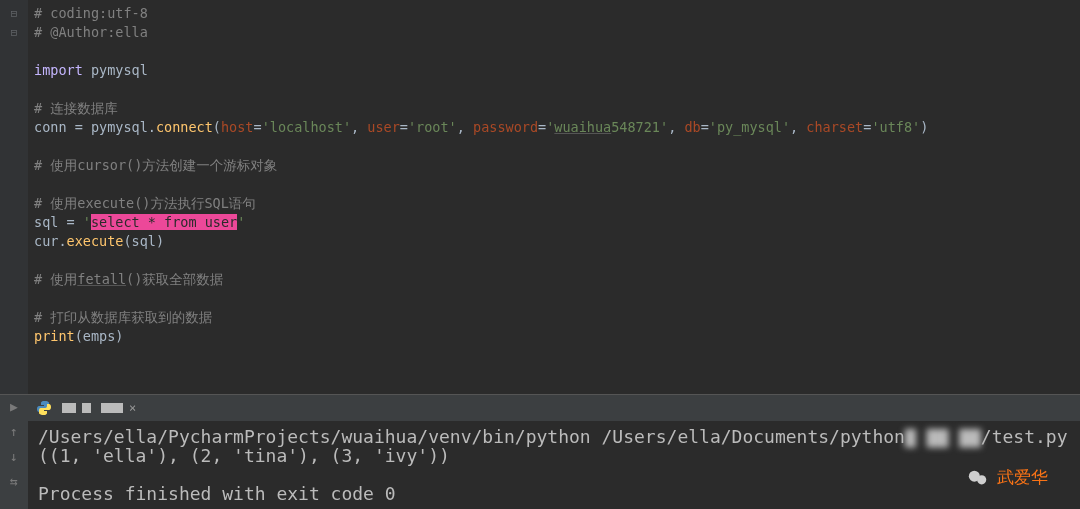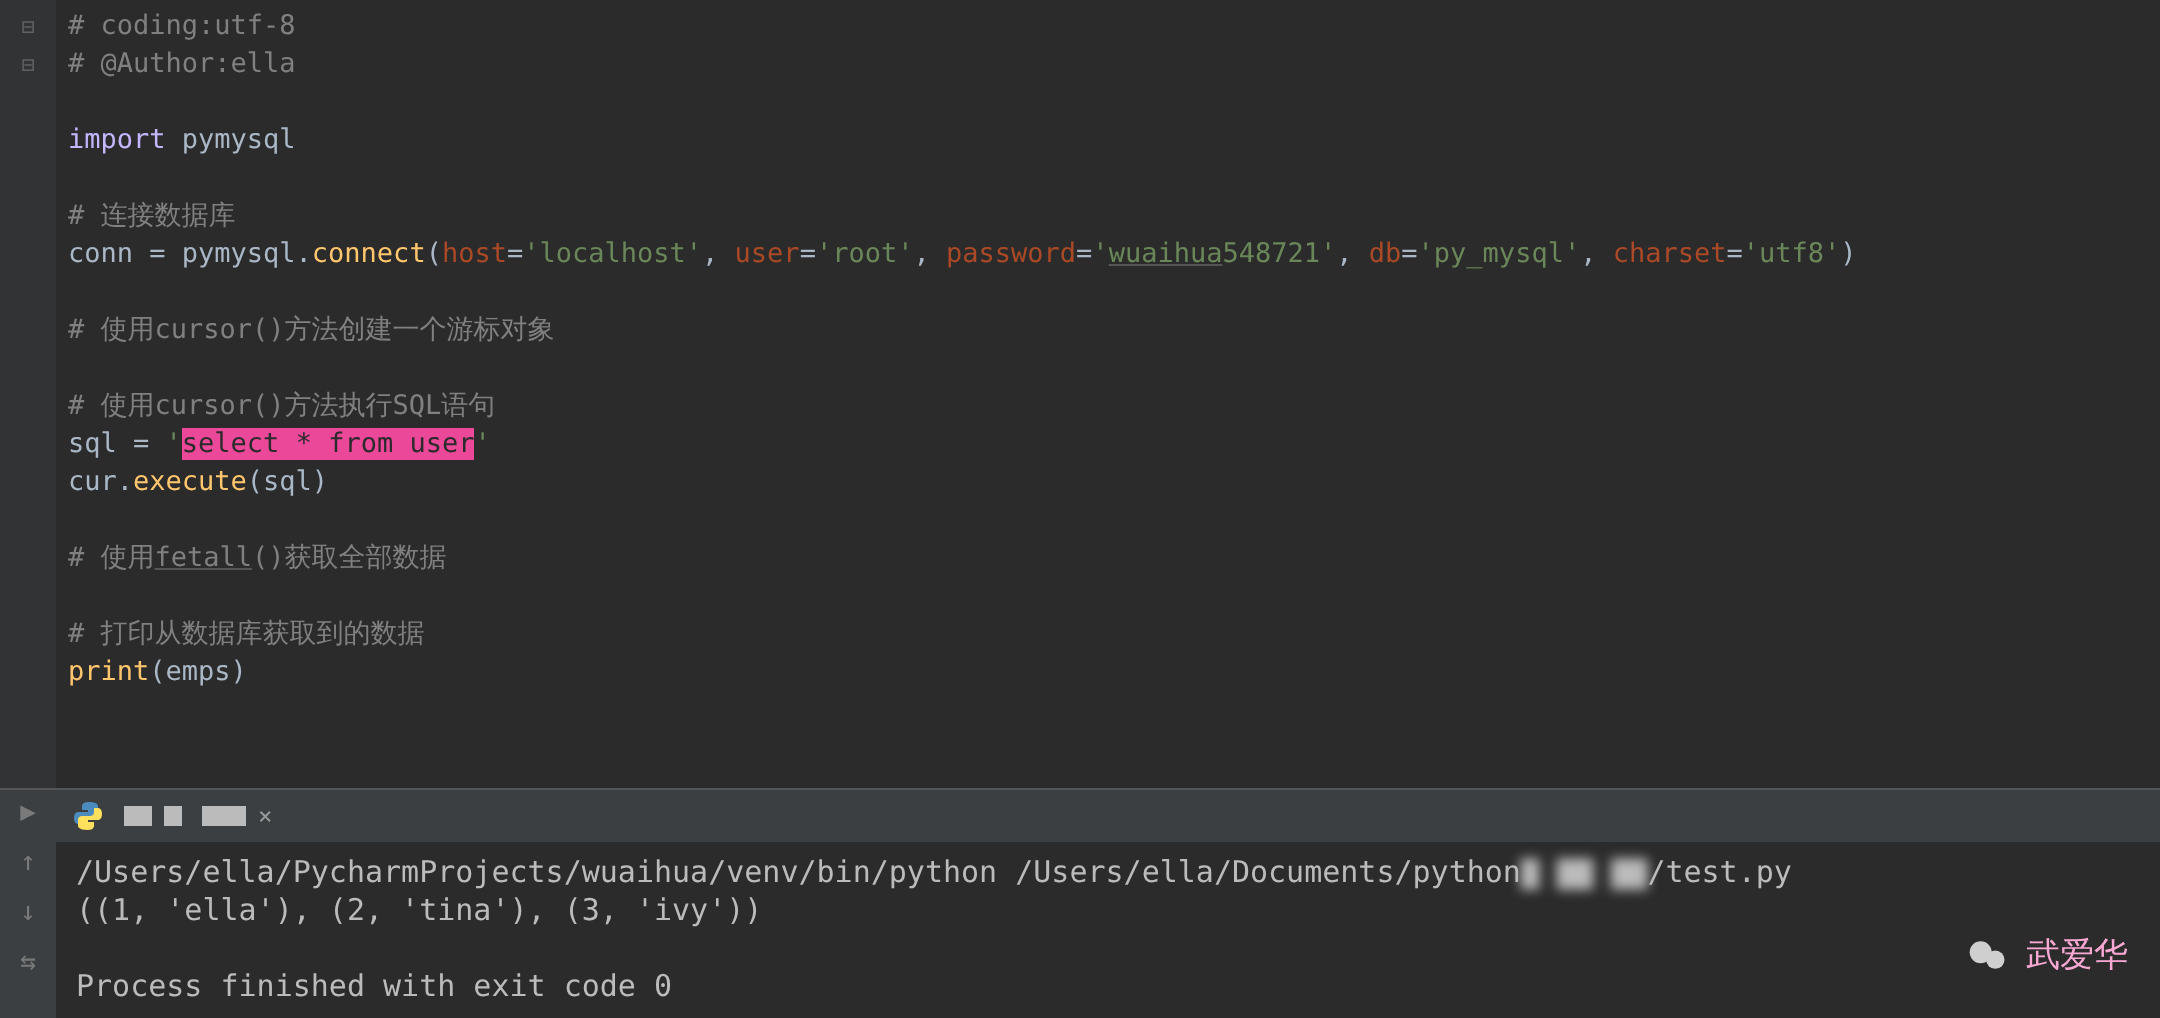--- a/index.html
+++ b/index.html
@@ -89,37 +89,37 @@
     font-size: 13px;
   }
   .terminal-main {
     flex: 1;
     display: flex;
     flex-direction: column;
   }
   .terminal-output {
     padding: 6px 10px;
     color: #bbbbbb;
-    font-size: 15px;
+    font-size: 18px;
     line-height: 19px;
     white-space: pre;
     font-family: 'Consolas', 'Menlo', 'Monaco', monospace;
   }
   .blurred {
     display: inline-block;
     filter: blur(3px);
   }
   .watermark {
     position: absolute;
-    right: 16px;
+    right: 32px;
     bottom: 20px;
     display: flex;
     align-items: center;
     gap: 8px;
-    color: #f9a8d4;
+    color: #f97316;
     font-family: sans-serif;
     font-size: 17px;
     z-index: 10;
   }
   .wm-icon {
     width: 22px; height: 22px;
     display: flex; align-items: center; justify-content: center;
   }
   .bub { fill: #cfcfcf; }
 </style>
@@ -135,21 +135,21 @@
     <div class="code-line"><span class="c-comment"># coding:utf-8</span></div>
     <div class="code-line"><span class="c-comment"># @Author:ella</span></div>
     <div class="code-line"></div>
     <div class="code-line"><span class="c-keyword">import</span><span class="c-default"> pymysql</span></div>
     <div class="code-line"></div>
     <div class="code-line"><span class="c-comment"># 连接数据库</span></div>
     <div class="code-line"><span class="c-default">conn = pymysql.</span><span class="c-func">connect</span><span class="c-default">(</span><span class="c-kwarg">host</span><span class="c-default">=</span><span class="c-string">'localhost'</span><span class="c-default">, </span><span class="c-kwarg">user</span><span class="c-default">=</span><span class="c-string">'root'</span><span class="c-default">, </span><span class="c-kwarg">password</span><span class="c-default">=</span><span class="c-string">'</span><span class="c-string c-underline">wuaihua</span><span class="c-string">548721'</span><span class="c-default">, </span><span class="c-kwarg">db</span><span class="c-default">=</span><span class="c-string">'py_mysql'</span><span class="c-default">, </span><span class="c-kwarg">charset</span><span class="c-default">=</span><span class="c-string">'utf8'</span><span class="c-default">)</span></div>
     <div class="code-line"></div>
     <div class="code-line"><span class="c-comment"># 使用cursor()方法创建一个游标对象</span></div>
     <div class="code-line"></div>
-    <div class="code-line"><span class="c-comment"># 使用cursor()方法执行SQL语句</span></div>
+    <div class="code-line"><span class="c-comment"># 使用execute()方法执行SQL语句</span></div>
     <div class="code-line"><span class="c-default">sql = </span><span class="c-string">'</span><span class="c-hlstr">select * from user</span><span class="c-string">'</span></div>
     <div class="code-line"><span class="c-default">cur.</span><span class="c-func">execute</span><span class="c-default">(sql)</span></div>
     <div class="code-line"></div>
     <div class="code-line"><span class="c-comment"># 使用</span><span class="c-comment c-underline">fetall</span><span class="c-comment">()获取全部数据</span></div>
     <div class="code-line"></div>
     <div class="code-line"><span class="c-comment"># 打印从数据库获取到的数据</span></div>
     <div class="code-line"><span class="c-func">print</span><span class="c-default">(emps)</span></div>
   </div>
 </div>
 

